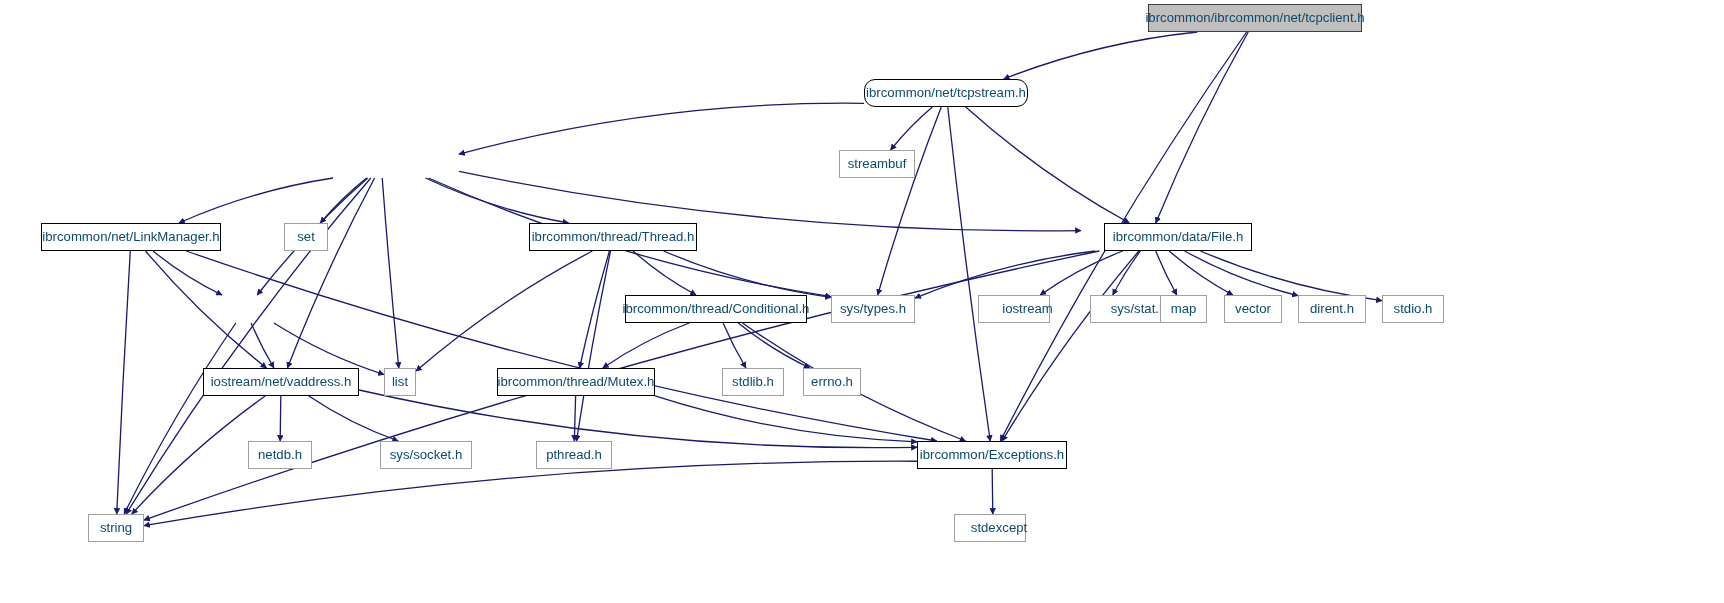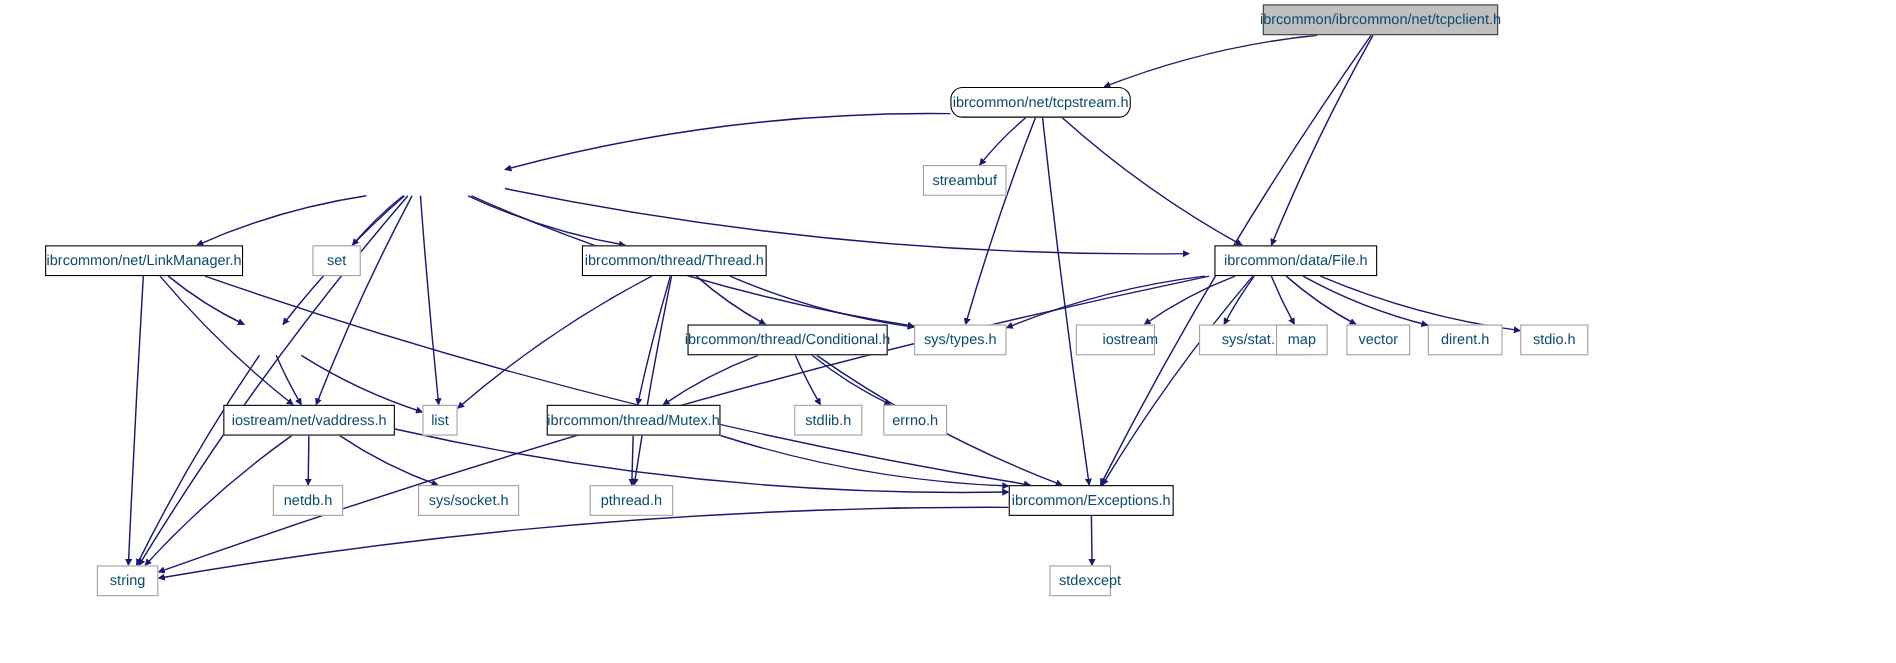--- a/index.html
+++ b/index.html
@@ -179,16 +179,16 @@
     </div>
     <div class="node " style="left: 536px; top: 441px; width: 76px;">
       <span class="node-label">pthread.h</span>
     </div>
     <div class="node strong" style="left: 917px; top: 441px; width: 150px;">
       <span class="node-label">ibrcommon/Exceptions.h</span>
     </div>
     <div class="node " style="left: 88px; top: 514px; width: 56px;">
       <span class="node-label">string</span>
     </div>
-    <div class="node " style="left: 954px; top: 514px; width: 56px; padding-left: 27px;">
+    <div class="node " style="left: 954px; top: 514px; width: 72px; padding-left: 27px;">
       <span class="node-label">stdexcept</span>
     </div>
   </div>
 
 </body></html>

